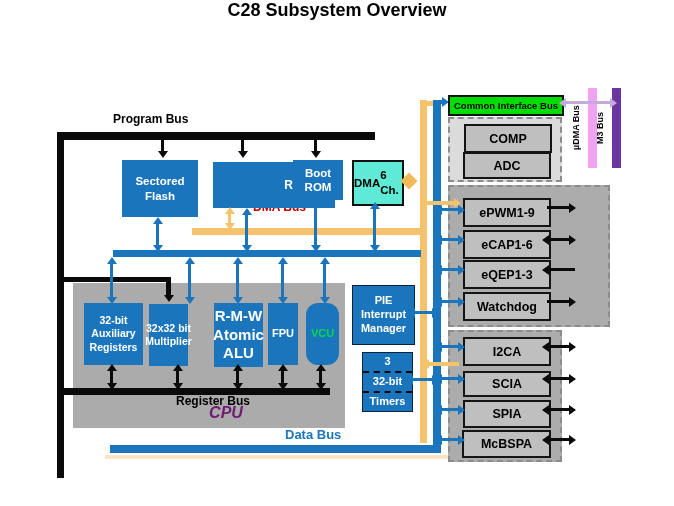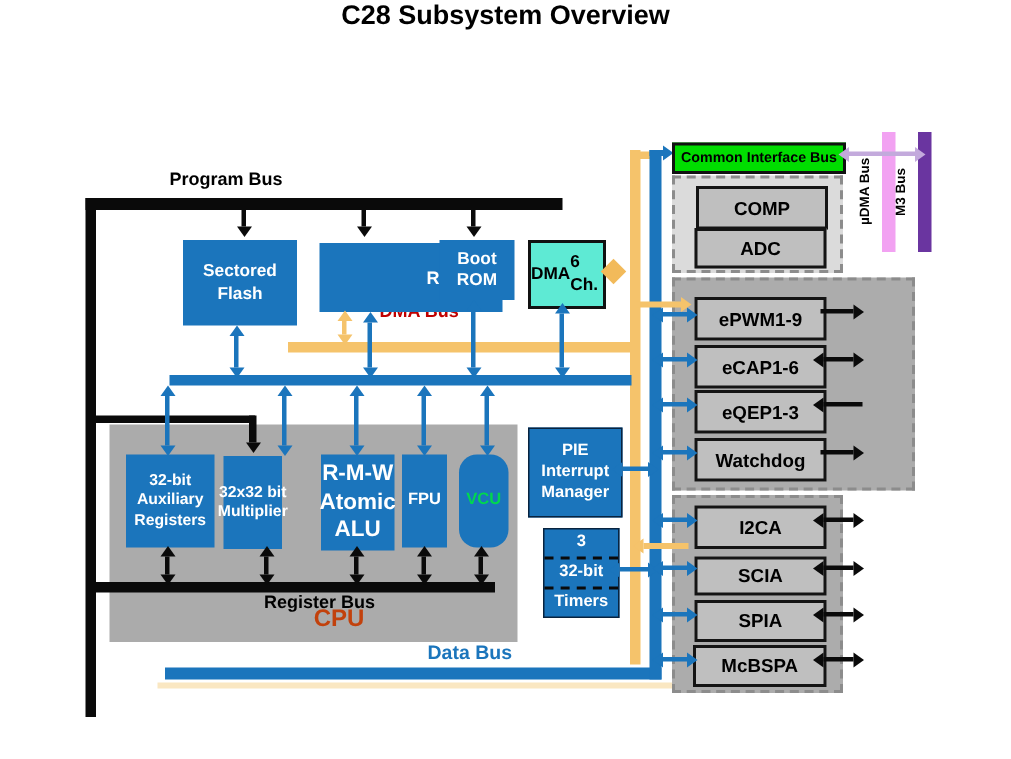--- a/index.html
+++ b/index.html
@@ -57,21 +57,21 @@
   <div class="line bluefill" style="left:113px;top:250px;width:308px;height:7px;"></div>
   <div class="line bluefill" style="left:110px;top:445px;width:331px;height:8px;"></div>
   <div class="line bluefill" style="left:433px;top:100px;width:8px;height:353px;"></div>
   <div class="arrow h a-right" style="left:433px;top:100px;width:9px;height:4px;"></div>
 
   <div class="line black" style="left:62px;top:388px;width:268px;height:7px;"></div>
 
   <div class="buslabel" style="left:113px;top:112px;">Program Bus</div>
   <div class="buslabel" style="left:253px;top:200px;color:#c00000;">DMA Bus</div>
   <div class="buslabel" style="left:168px;top:394px;width:90px;text-align:center;">Register Bus</div>
-  <div class="buslabel" style="left:196px;top:404px;width:60px;text-align:center;color:#c2410c;font-size:16px;">CPU</div>
+  <div class="buslabel" style="left:196px;top:404px;width:60px;text-align:center;color:#701a75;font-size:16px;font-style:italic;">CPU</div>
   <div class="buslabel" style="left:285px;top:427px;color:#1b75bc;font-size:13px;">Data Bus</div>
 
   <div class="abs" style="left:448px;top:95px;width:112px;height:17px;background:#00dd00;border:2px solid #111;
        display:flex;align-items:center;justify-content:center;font-size:9.5px;">Common Interface Bus</div>
   <div class="line" style="left:588px;top:88px;width:9px;height:80px;background:#f2a2f2;"></div>
   <div class="line" style="left:612px;top:88px;width:9px;height:80px;background:#6a35a0;"></div>
   <div class="vlabel" style="left:571px;top:90px;width:16px;height:76px;">µDMA Bus</div>
   <div class="vlabel" style="left:595px;top:90px;width:16px;height:76px;">M3 Bus</div>
   <div class="arrow h lav a-left a-right" style="left:566px;top:101px;width:44px;"></div>
 

